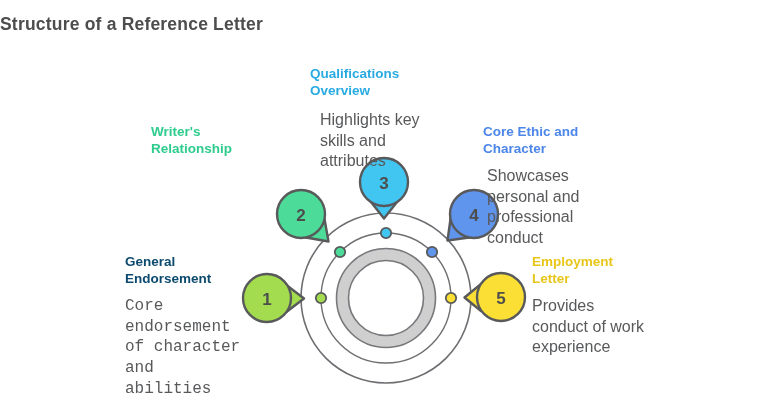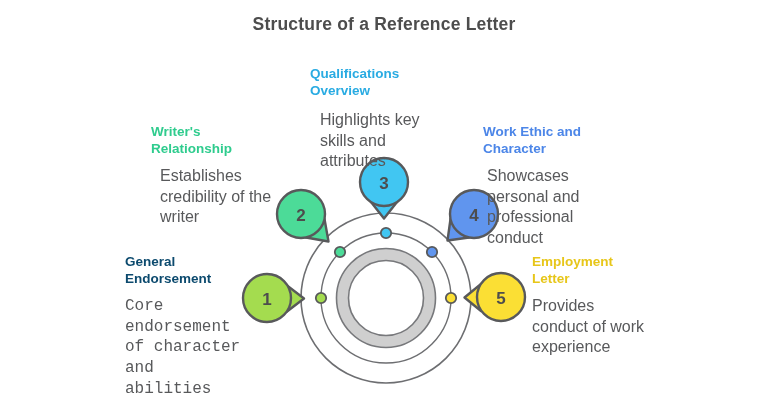--- a/index.html
+++ b/index.html
@@ -1,21 +1,21 @@
 <!DOCTYPE html>
 <html><head>
 <meta charset="utf-8">
 <style>
   html,body { margin:0; padding:0; background:#fff; }
   .canvas {
     position:relative; width:768px; height:402px; background:#ffffff;
     font-family:"Liberation Sans", sans-serif; overflow:hidden;
   }
   .title {
-    position:absolute; left:0; right:0; top:14px; text-align:center;
+    position:absolute; left:0; right:0; top:14px; 
     font-size:17.5px; font-weight:bold; color:#4d4d4d; letter-spacing:.2px;
   }
   .diagram-svg { position:absolute; left:0; top:0; }
   .label-block { position:absolute; text-align:left; }
   .label-block .heading { font-weight:bold; font-size:13.5px; line-height:1.25; margin:0 auto; }
   .label-block .desc { font-size:16px; line-height:1.3; color:#58595b; margin:8px auto 0; }
 
   .block-q   { left:310px; top:66px;  width:150px; }
   .block-q   .desc { max-width:130px; margin-top:10px; }
   .block-wr  { left:151px; top:124px; width:130px; }
@@ -84,30 +84,29 @@
     </g>
   </svg>
 
   <div class="label-block block-ge">
     <div class="heading" style="color: #0c4a6e;">General Endorsement</div>
     <div class="desc">Core endorsement of character and abilities</div>
   </div>
 
   <div class="label-block block-wr">
     <div class="heading" style="color: rgb(47, 204, 142);">Writer's Relationship</div>
-    <div class="desc">Establishes credibility of the writer</div>
   </div>
 
   <div class="label-block block-q">
     <div class="heading" style="color: rgb(41, 171, 226);">Qualifications Overview</div>
     <div class="desc">Highlights key skills and attributes</div>
   </div>
 
   <div class="label-block block-we">
-    <div class="heading" style="color: rgb(76, 134, 232);">Work Ethic and Character</div>
+    <div class="heading" style="color: rgb(76, 134, 232);">Core Ethic and Character</div>
     <div class="desc">Showcases personal and professional conduct</div>
   </div>
 
   <div class="label-block block-em">
     <div class="heading" style="color: rgb(231, 198, 25);">Employment Letter</div>
     <div class="desc">Provides conduct of work experience</div>
   </div>
 
 </div>
 

